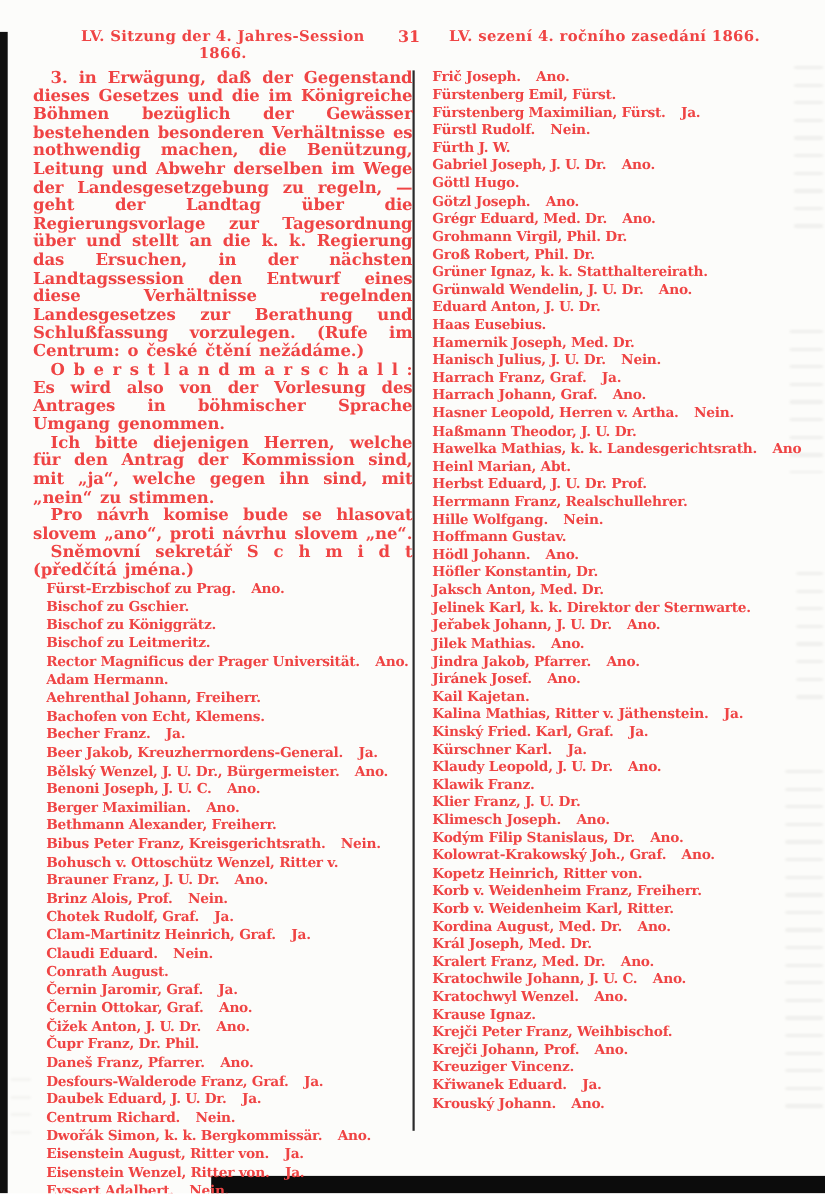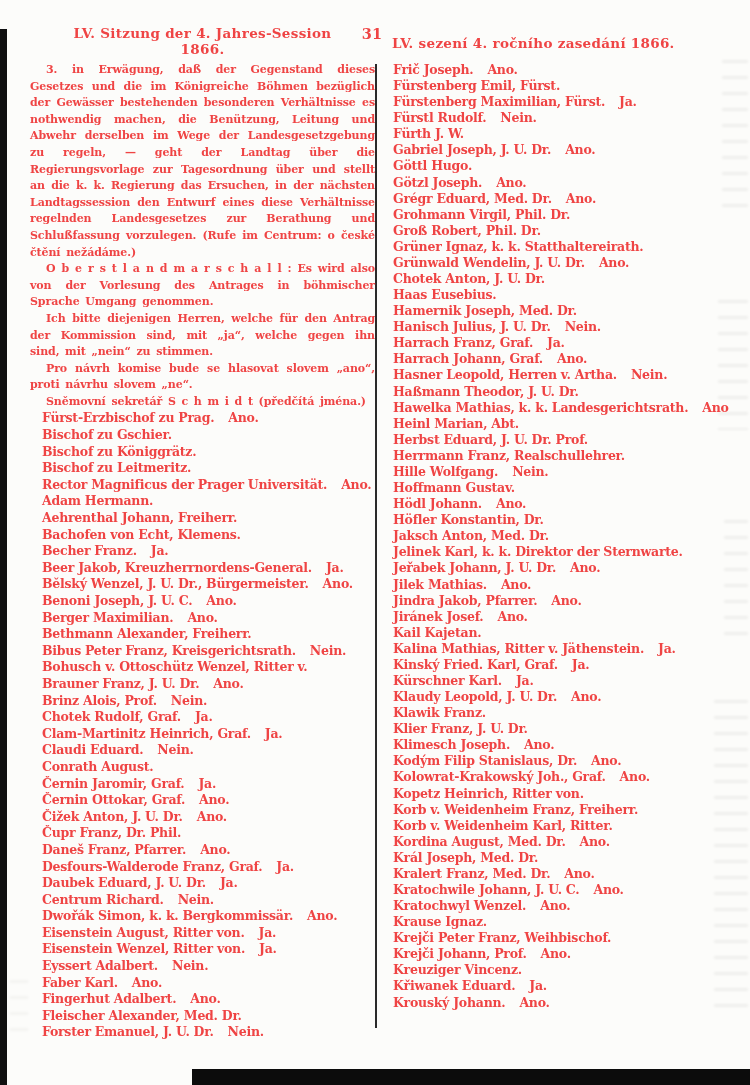--- a/index.html
+++ b/index.html
@@ -20,29 +20,29 @@
   .g1{right:2px;top:60px;width:26px;height:150px;}
   .g2{right:2px;top:300px;width:30px;height:130px;}
   .g3{right:2px;top:520px;width:24px;height:120px;}
   .g4{right:2px;top:700px;width:34px;height:320px;}
   .g5{left:10px;top:980px;width:18px;height:60px;opacity:0.07;}
 
   
   .hdr{position:absolute;top:25px;left:0;width:750px;height:22px;font-weight:700;font-size:13.5px;}
   .hdr .hl{position:absolute;left:55px;width:295px;text-align:center;letter-spacing:.3px;}
   .hdr .pn{position:absolute;left:338px;width:44px;text-align:right;font-size:14.5px;}
-  .hdr .hr{position:absolute;left:392px;width:315px;letter-spacing:.3px;margin-top:10px;}
+  .hdr .hr{position:absolute;left:392px;width:315px;text-align:center;letter-spacing:.3px;}
 
   
   .col{position:absolute;top:62px;font-weight:700;}
   .col.left{left:30px;width:345px;}
   .col.right{left:389px;width:340px;}
 
   .para{
-    margin:0;font-size:11px;line-height:16.6px;text-align:justify;
+    margin:0;font-size:15px;line-height:16.6px;text-align:justify;
     text-indent:16px;letter-spacing:-0.1px;word-spacing:2px;
   }
   .row{
     white-space:nowrap;font-size:12.5px;line-height:16.6px;
     letter-spacing:-0.25px;overflow:hidden;
   }
   .col.left .rows{margin-top:0;}
   .col.left .row{padding-left:12px;}
   .col.right .row{line-height:16.08px;padding-left:4px;}
   .vote{margin-left:14px;}
@@ -126,21 +126,21 @@
         <div class="row"><span>Fürstl Rudolf.</span><span class="vote">Nein.</span></div>
         <div class="row"><span>Fürth J. W.</span></div>
         <div class="row"><span>Gabriel Joseph, J. U. Dr.</span><span class="vote">Ano.</span></div>
         <div class="row"><span>Göttl Hugo.</span></div>
         <div class="row"><span>Götzl Joseph.</span><span class="vote">Ano.</span></div>
         <div class="row"><span>Grégr Eduard, Med. Dr.</span><span class="vote">Ano.</span></div>
         <div class="row"><span>Grohmann Virgil, Phil. Dr.</span></div>
         <div class="row"><span>Groß Robert, Phil. Dr.</span></div>
         <div class="row"><span>Grüner Ignaz, k. k. Statthaltereirath.</span></div>
         <div class="row"><span>Grünwald Wendelin, J. U. Dr.</span><span class="vote">Ano.</span></div>
-        <div class="row"><span>Chotek Anton, J. U. Dr.</span></div>
+        <div class="row"><span>Eduard Anton, J. U. Dr.</span></div>
         <div class="row"><span>Haas Eusebius.</span></div>
         <div class="row"><span>Hamernik Joseph, Med. Dr.</span></div>
         <div class="row"><span>Hanisch Julius, J. U. Dr.</span><span class="vote">Nein.</span></div>
         <div class="row"><span>Harrach Franz, Graf.</span><span class="vote">Ja.</span></div>
         <div class="row"><span>Harrach Johann, Graf.</span><span class="vote">Ano.</span></div>
         <div class="row"><span>Hasner Leopold, Herren v. Artha.</span><span class="vote">Nein.</span></div>
         <div class="row"><span>Haßmann Theodor, J. U. Dr.</span></div>
         <div class="row"><span>Hawelka Mathias, k. k. Landesgerichtsrath.</span><span class="vote">Ano.</span></div>
         <div class="row"><span>Heinl Marian, Abt.</span></div>
         <div class="row"><span>Herbst Eduard, J. U. Dr. Prof.</span></div>

